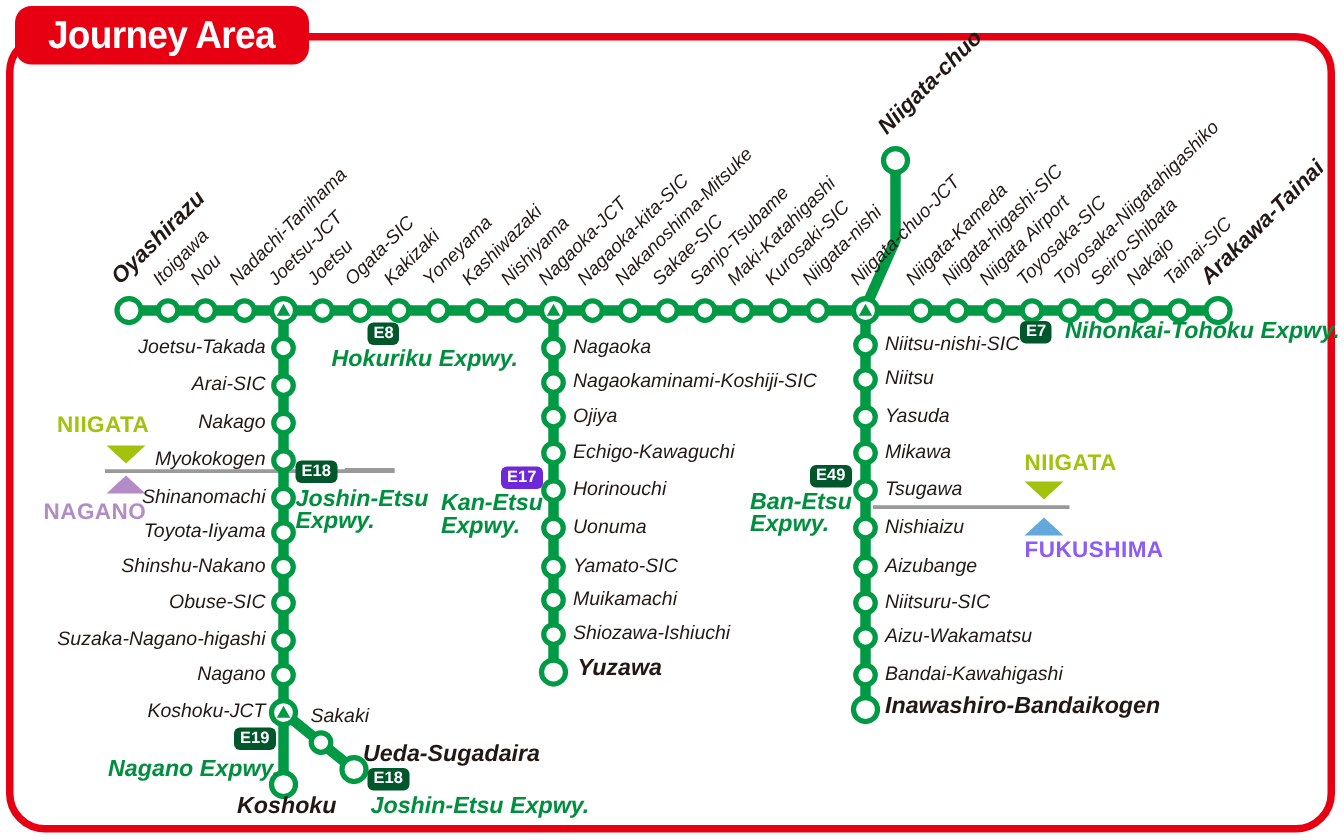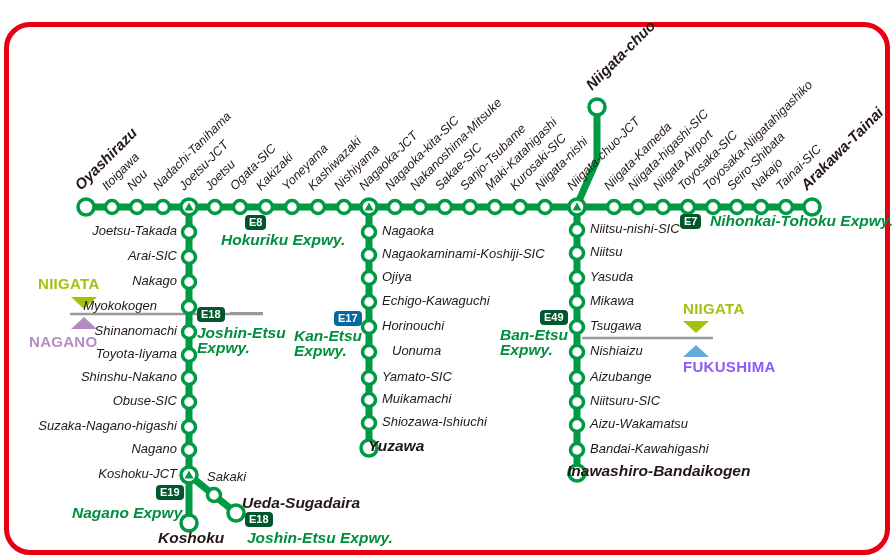--- a/index.html
+++ b/index.html
@@ -207,63 +207,63 @@
       </div>
       <div class="lbl-diag b" style="left: 807px; top: 193px;">
         <span>Arakawa-Tainai</span>
       </div>
       <div class="lbl-diag b" style="left: 592px; top: 93px;">
         <span>Niigata-chuo</span>
       </div>
       <div class="lbl-left" style="right: 719px; top: 223px;">Joetsu-Takada</div>
       <div class="lbl-left" style="right: 719px; top: 248px;">Arai-SIC</div>
       <div class="lbl-left" style="right: 719px; top: 273px; font-style: italic;">Nakago</div>
-      <div class="lbl-left" style="right: 739px; top: 298px;">Myokokogen</div>
+      <div class="lbl-left" style="right: 719px; top: 298px;">Myokokogen</div>
       <div class="lbl-left" style="right: 719px; top: 323px;">Shinanomachi</div>
       <div class="lbl-left" style="right: 719px; top: 346px;">Toyota-Iiyama</div>
       <div class="lbl-left" style="right: 719px; top: 369px;">Shinshu-Nakano</div>
       <div class="lbl-left" style="right: 719px; top: 393px;">Obuse-SIC</div>
       <div class="lbl-left" style="right: 719px; top: 418px;">Suzaka-Nagano-higashi</div>
       <div class="lbl-left" style="right: 719px; top: 441px;">Nagano</div>
       <div class="lbl-left" style="right: 719px; top: 466px;">Koshoku-JCT</div>
       <div class="lbl-custom b" style="left: 158px; top: 530px;">Koshoku</div>
       <div class="lbl-custom" style="left: 207px; top: 469px;">Sakaki</div>
       <div class="lbl-custom b" style="left: 242px; top: 495px;">Ueda-Sugadaira</div>
       <div class="lbl-right" style="left: 382px; top: 223px;">Nagaoka</div>
       <div class="lbl-right" style="left: 382px; top: 246px;">Nagaokaminami-Koshiji-SIC</div>
       <div class="lbl-right" style="left: 382px; top: 269px;">Ojiya</div>
       <div class="lbl-right" style="left: 382px; top: 293px;">Echigo-Kawaguchi</div>
       <div class="lbl-right" style="left: 382px; top: 318px;">Horinouchi</div>
-      <div class="lbl-right" style="left: 392px; top: 343px;">Uonuma</div>
+      <div class="lbl-right" style="left: 382px; top: 343px;">Uonuma</div>
       <div class="lbl-right" style="left: 382px; top: 369px; text-align: right;">Yamato-SIC</div>
       <div class="lbl-right" style="left: 382px; top: 391px;">Muikamachi</div>
       <div class="lbl-right" style="left: 382px; top: 414px;">Shiozawa-Ishiuchi</div>
-      <div class="lbl-right b" style="left: 368px; top: 438px;">Yuzawa</div>
+      <div class="lbl-right b" style="left: 385px; top: 438px;">Yuzawa</div>
       <div class="lbl-right" style="left: 590px; top: 221px;">Niitsu-nishi-SIC</div>
       <div class="lbl-right" style="left: 590px; top: 244px;">Niitsu</div>
       <div class="lbl-right" style="left: 590px; top: 269px;">Yasuda</div>
       <div class="lbl-right" style="left: 590px; top: 293px;">Mikawa</div>
       <div class="lbl-right" style="left: 590px; top: 318px;">Tsugawa</div>
       <div class="lbl-right" style="left: 590px; top: 343px;">Nishiaizu</div>
       <div class="lbl-right" style="left: 590px; top: 369px;">Aizubange</div>
       <div class="lbl-right" style="left: 590px; top: 393px;">Niitsuru-SIC</div>
       <div class="lbl-right" style="left: 590px; top: 416px;">Aizu-Wakamatsu</div>
       <div class="lbl-right" style="left: 590px; top: 441px;">Bandai-Kawahigashi</div>
-      <div class="lbl-right b" style="left: 567px; top: 463px;">Inawashiro-Bandaikogen</div>
+      <div class="lbl-right b" style="left: 590px; top: 463px;">Inawashiro-Bandaikogen</div>
       <div class="ebadge" style="left: 245px; top: 215px; background: rgb(0, 87, 43);">E8</div>
       <div class="ename" style="top: 232px; left: 221px; color: rgb(0, 143, 62);">
         <div>Hokuriku Expwy.</div>
       </div>
       <div class="edash" style="left: 230px; top: 312px; width: 33px;"></div>
       <div class="ebadge" style="left: 197px; top: 307px; background: rgb(0, 87, 43);">E18</div>
       <div class="ename" style="top: 325px; left: 197px; color: rgb(0, 143, 62);">
         <div>Joshin-Etsu</div>
         <div>Expwy.</div>
       </div>
-      <div class="ebadge" style="left: 334px; top: 311px; background: #0369a1;">E17</div>
+      <div class="ebadge" style="left: 334px; top: 311px; background: #6d28d9;">E17</div>
       <div class="ename right" style="top: 328px; right: 534px; color: rgb(0, 143, 62);">
         <div>Kan-Etsu</div>
         <div>Expwy.</div>
       </div>
       <div class="ebadge" style="left: 540px; top: 310px; background: rgb(0, 87, 43);">E49</div>
       <div class="ename right" style="top: 327px; right: 328px; color: rgb(0, 143, 62);">
         <div>Ban-Etsu</div>
         <div>Expwy.</div>
       </div>
       <div class="ebadge" style="left: 680px; top: 214px; background: rgb(0, 87, 43);">E7</div>
@@ -272,13 +272,16 @@
       </div>
       <div class="ebadge" style="left: 156px; top: 485px; background: rgb(0, 87, 43);">E19</div>
       <div class="ename right" style="top: 505px; right: 710px; color: rgb(0, 143, 62);">
         <div>Nagano Expwy.</div>
       </div>
       <div class="ebadge" style="left: 245px; top: 512px; background: rgb(0, 87, 43);">E18</div>
       <div class="ename" style="top: 530px; left: 247px; color: rgb(0, 143, 62);">
         <div>Joshin-Etsu Expwy.</div>
       </div>
     </div>
+  <div class="journey-badge" style="background: rgb(230, 0, 18);">
+    <span>Journey Area</span>
+  </div>
 </div>
 
 </body></html>

